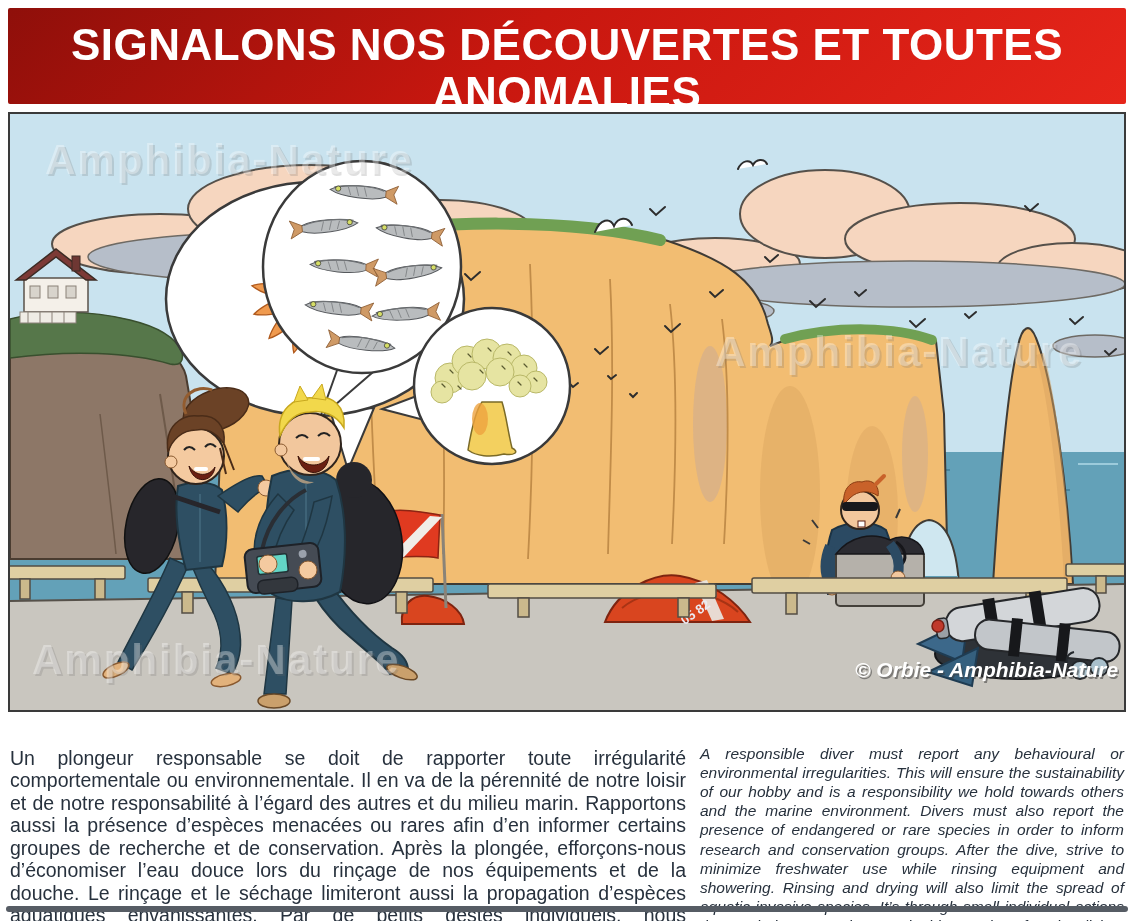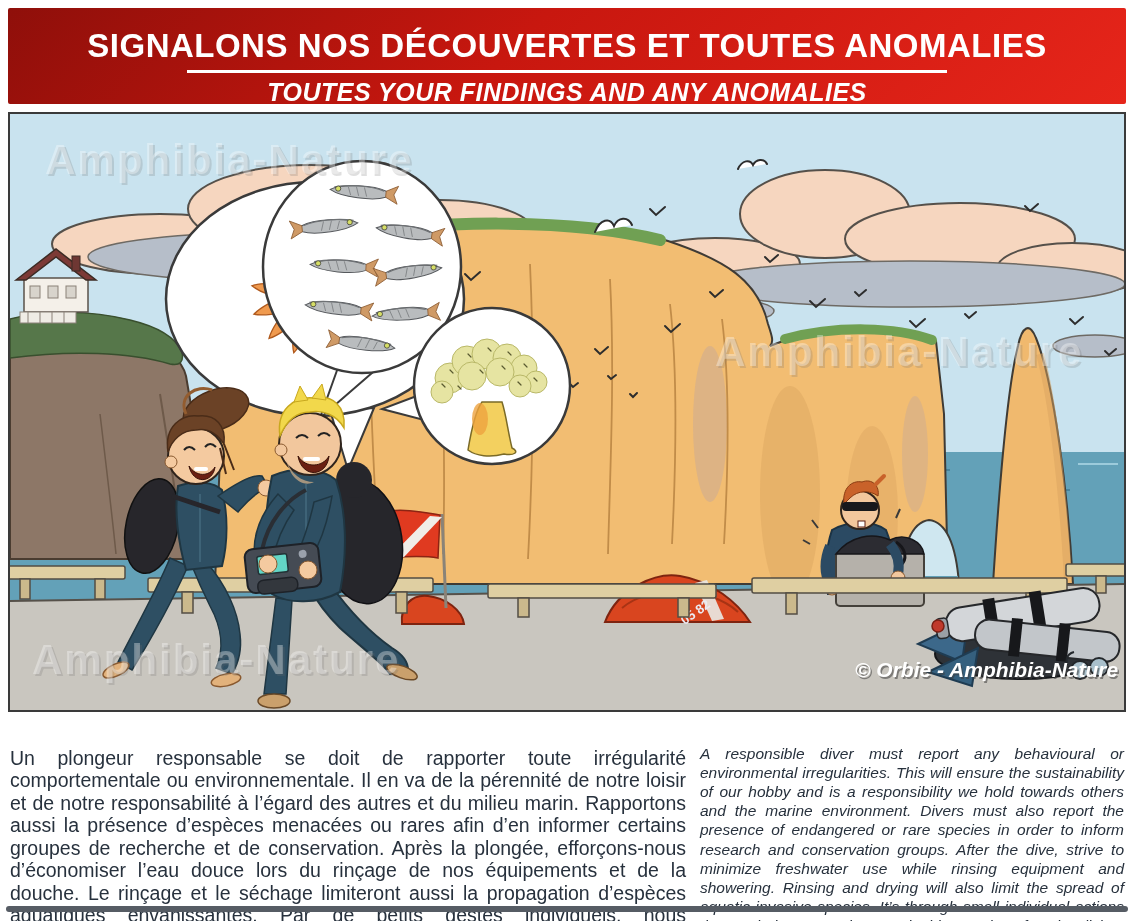--- a/index.html
+++ b/index.html
@@ -7,21 +7,21 @@
     position:relative;width:1134px;height:921px;background:#ffffff;
     font-family:"Liberation Sans", sans-serif;outline:1px solid #c9c9c9;overflow:hidden;
   }
   
   .banner{
     position:absolute;left:8px;top:8px;width:1118px;height:96px;
     background:linear-gradient(135deg,#8f0f0a 0%,#c8170f 45%,#e6251a 100%);
     color:#fff;text-align:center;border-radius:2px;
   }
   .banner h1{
-    margin:0;padding-top:20px;font-size:33px;font-weight:bold;letter-spacing:.5px;line-height:1.1;
+    margin:0;padding-top:13px;font-size:44px;font-weight:bold;letter-spacing:.5px;line-height:1.1;
   }
   .banner .rule{width:760px;height:3px;background:#fff;margin:6px auto 5px auto;}
   .banner h2{
     margin:0;font-size:25px;font-weight:bold;font-style:italic;letter-spacing:.5px;
   }
   
   .panel{
     position:absolute;left:8px;top:112px;width:1118px;height:600px;
     border:2px solid #3a3a3a;box-sizing:border-box;background:#c9e3ef;
   }

